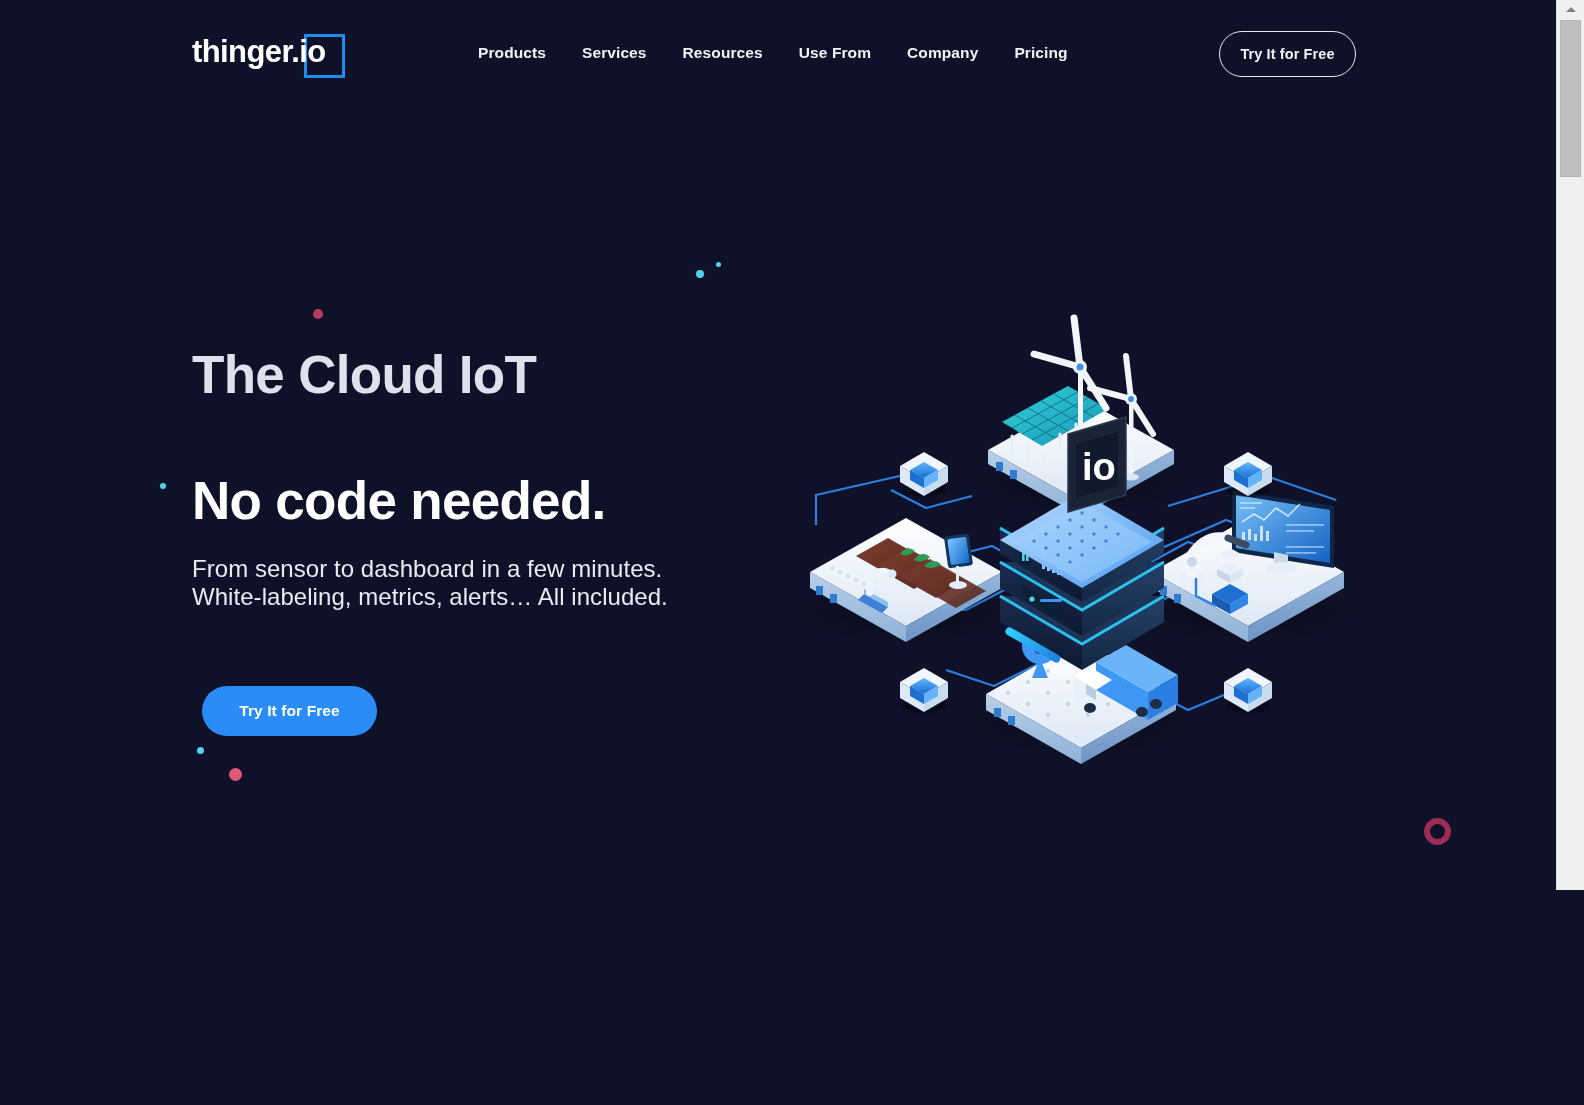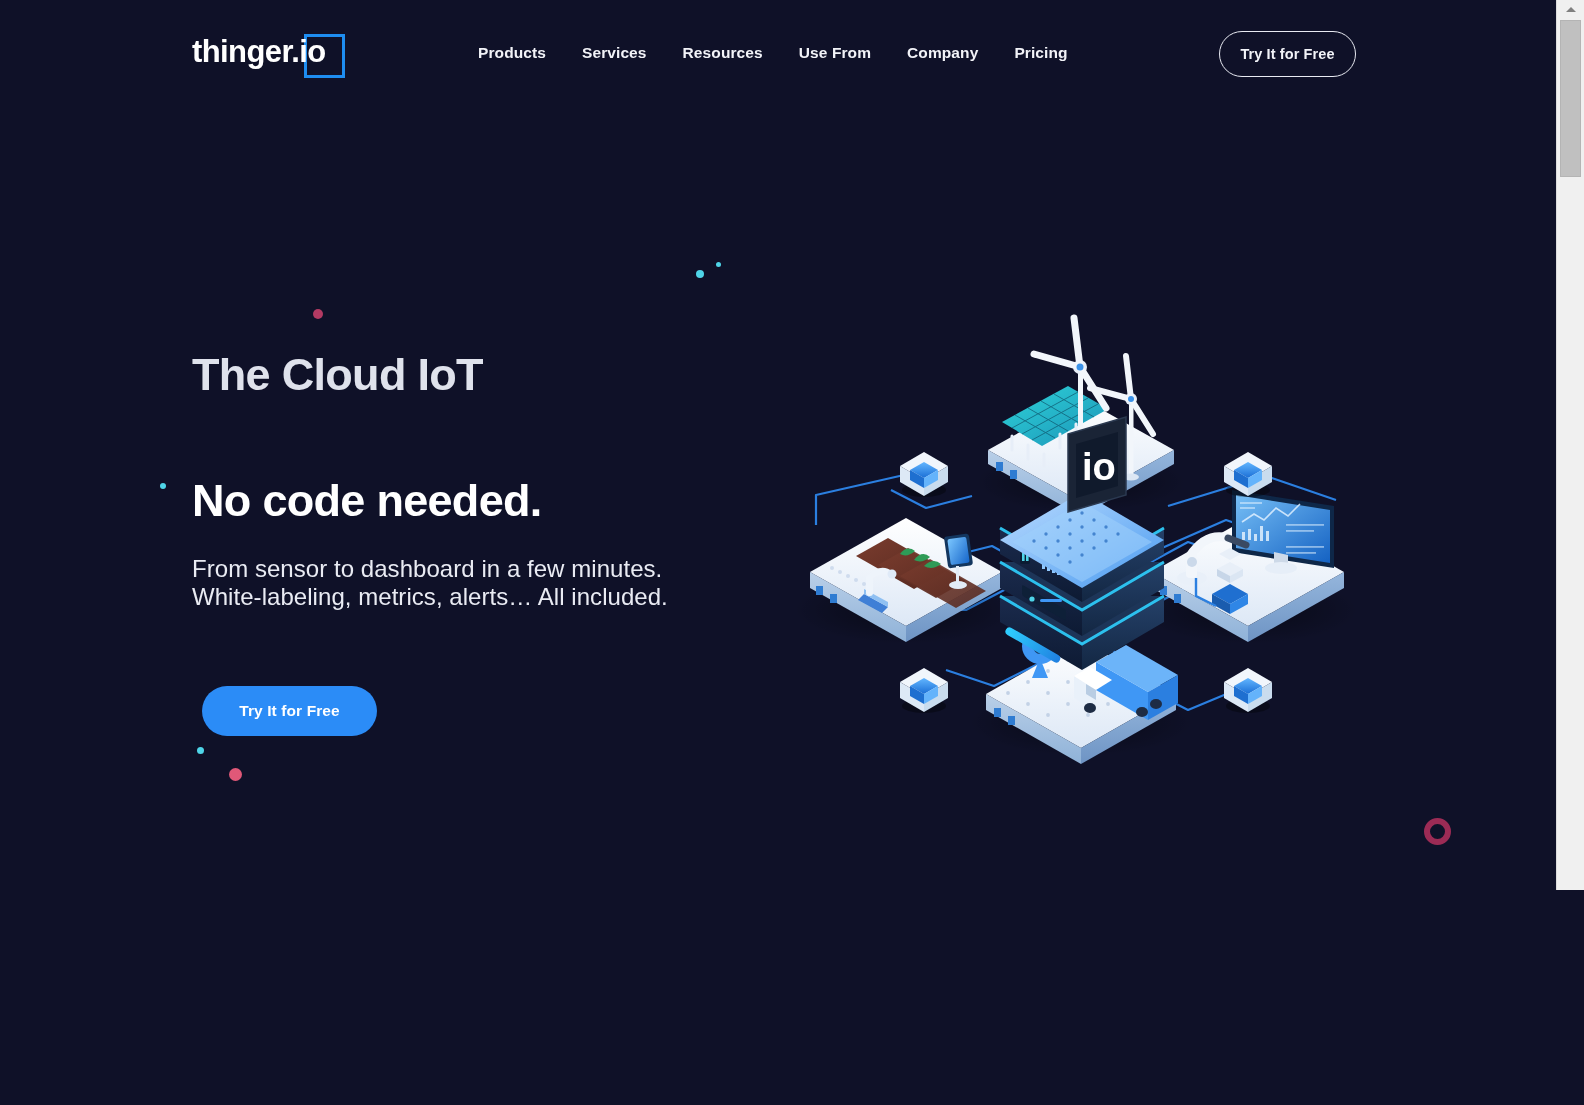--- a/index.html
+++ b/index.html
@@ -122,21 +122,21 @@
     justify-content: center;
   }
 
   
   .hero-text {
     position: absolute;
     left: 192px; top: 343px;
     width: 620px;
   }
   .headline {
-    font-size: 45px;
+    font-size: 53px;
     font-weight: 700;
     line-height: 63px;
     letter-spacing: -0.7px;
   }
   .headline .dim { color: #dfe2ec; }
   .headline .bright { color: #ffffff; }
   .subhead {
     margin-top: 23px;
     font-size: 24px;
     line-height: 28px;

